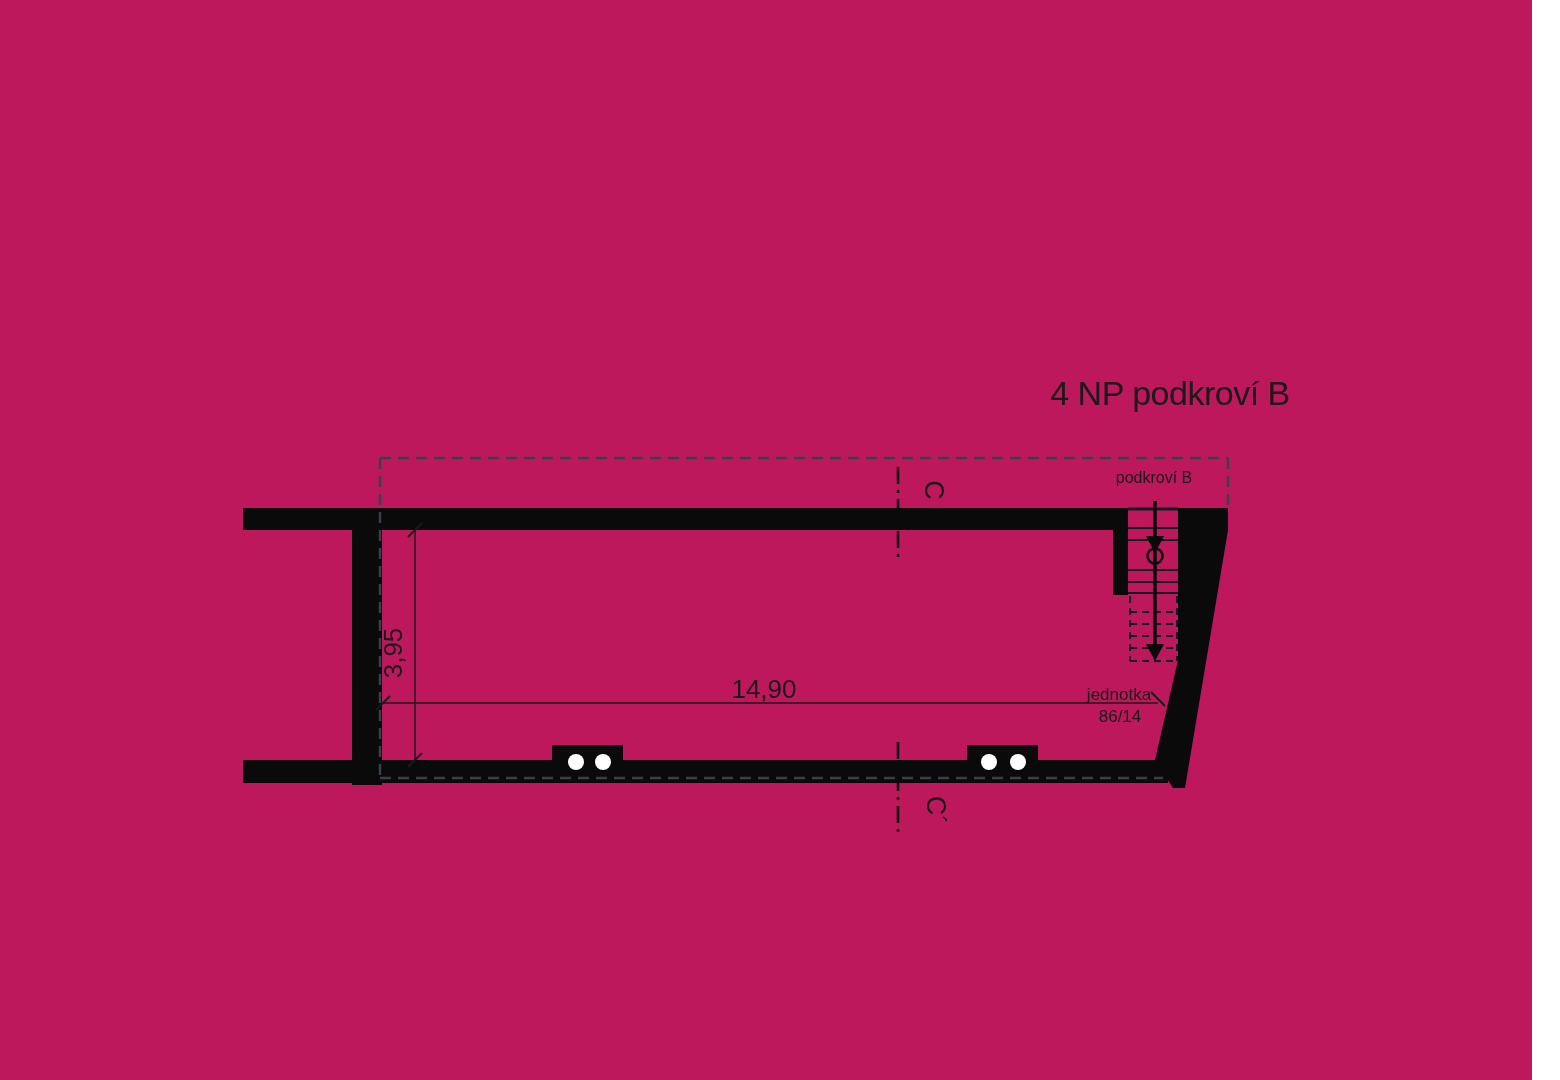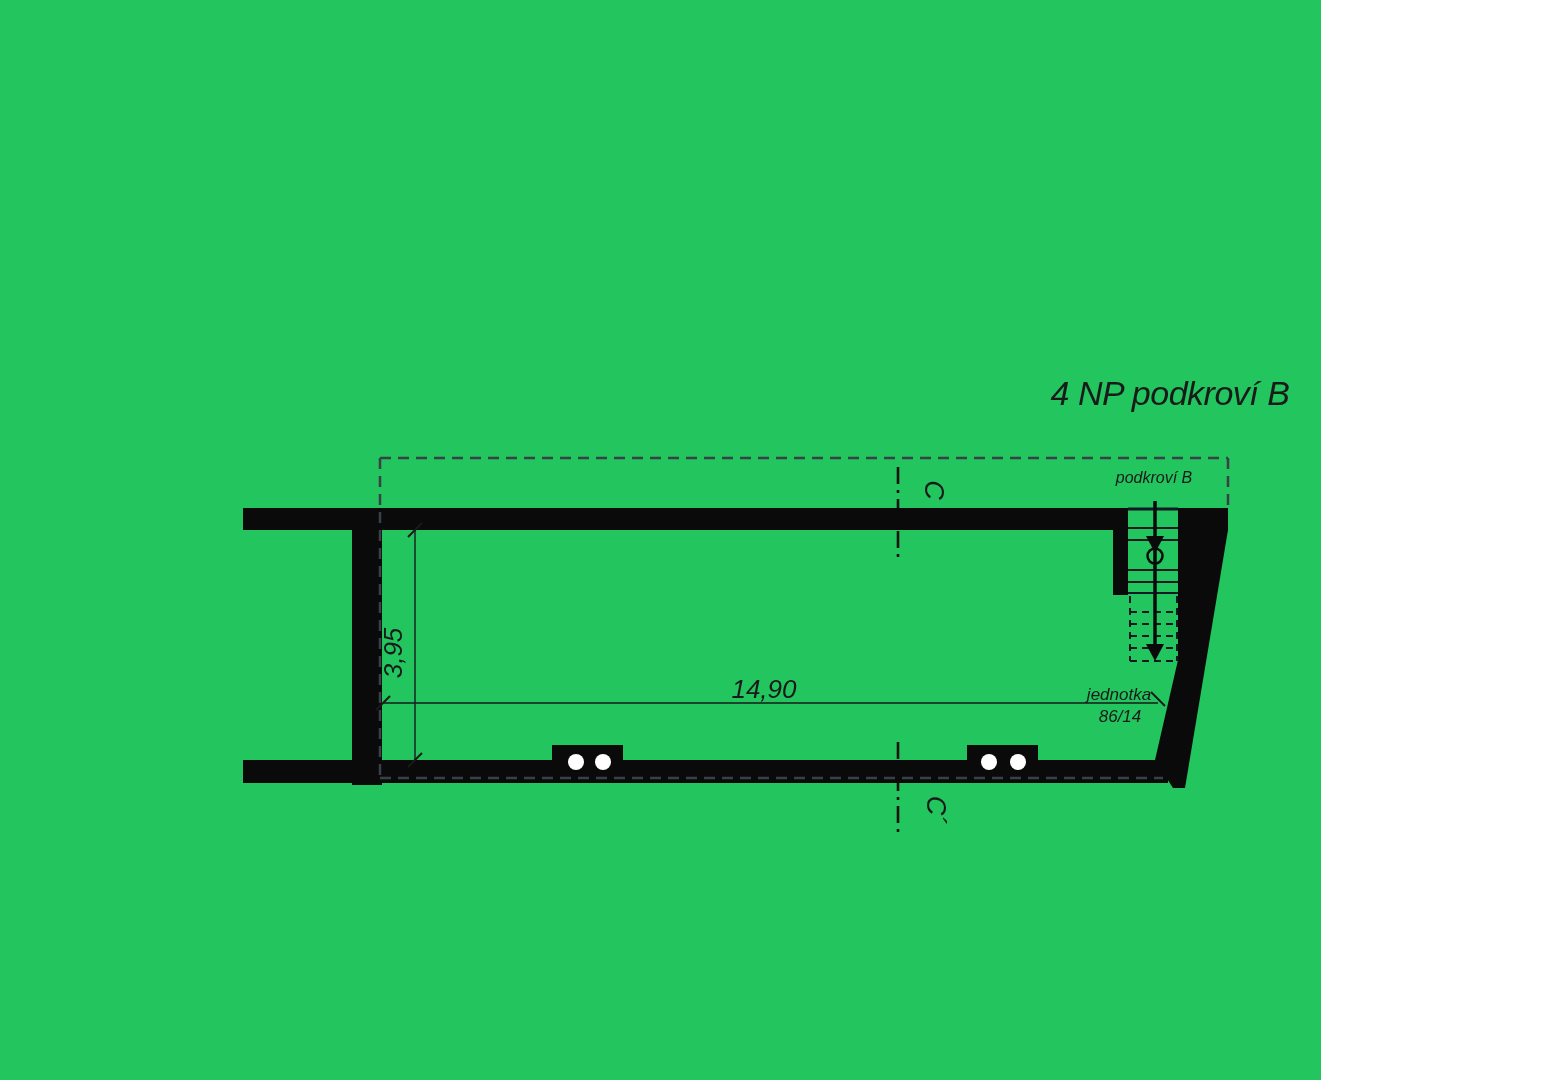--- a/index.html
+++ b/index.html
@@ -5,24 +5,23 @@
   html, body {
     margin: 0;
     padding: 0;
     background: #ffffff;
     width: 1560px;
     height: 1080px;
     overflow: hidden;
   }
   .canvas {
     position: relative;
-    width: 1321px;
+    width: 1532px;
     height: 1080px;
-    background: #22c55e;
-    font-style: italic;
+    background: #be185d;
   }
   svg text {
     font-family: "Liberation Sans", sans-serif;
     fill: #1a1a1a;
   }
   .title-text {
     font-size: 34px;
     letter-spacing: -0.5px;
   }
   .dim-text {

